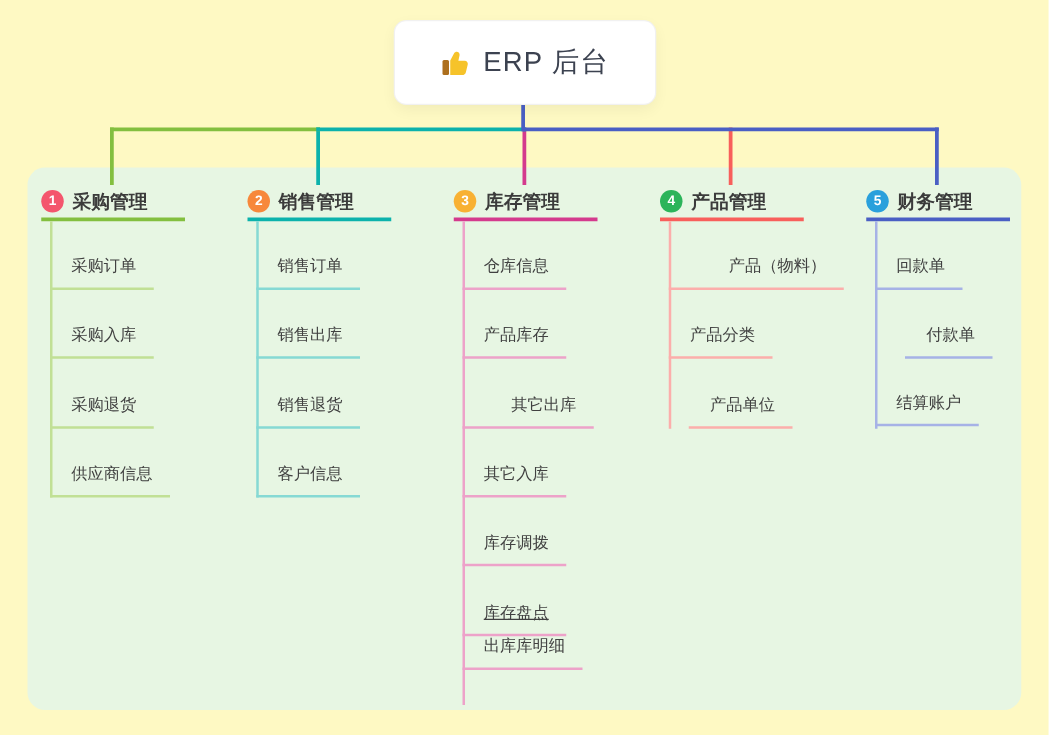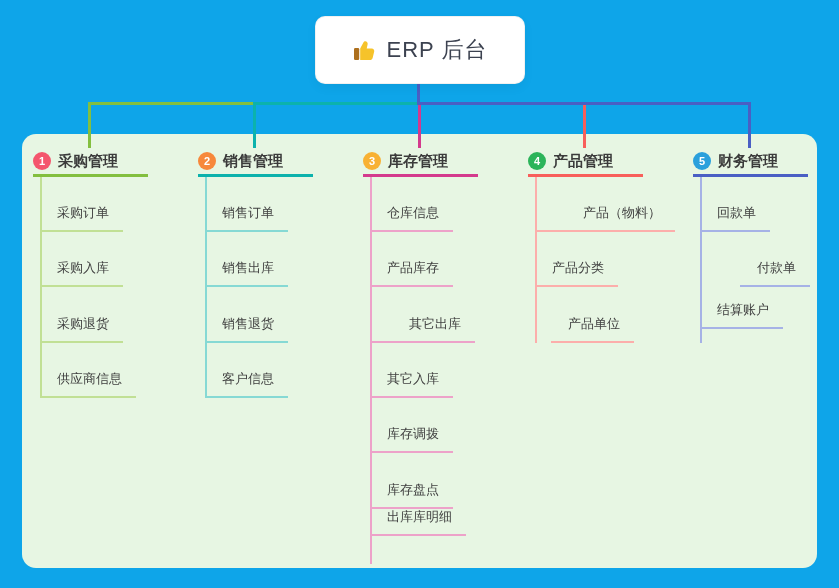--- a/index.html
+++ b/index.html
@@ -1,17 +1,17 @@
 <!DOCTYPE html>
 <html><head>
 <meta charset="utf-8">
 <style>
   html,body{margin:0;padding:0;background:#fff;}
   .stage{
-    position:relative;width:839px;height:588px;background:#0ea5e9;overflow:hidden;
+    position:relative;width:839px;height:588px;background:#fef9c3;overflow:hidden;
     font-family:"Liberation Sans","DejaVu Sans",sans-serif;
   }
   .panel{
     position:absolute;left:22px;top:134px;width:795px;height:434px;
     border-radius:14px;
   }
   .root-card{
     position:absolute;left:316px;top:17px;width:208px;height:66px;
     background:#ffffff;border-radius:9px;
     box-shadow:0 0 0 1px #f1f1f1,0 4px 12px rgba(0,0,0,.06);
@@ -90,34 +90,34 @@
         <div class="badge" style="background: rgb(248, 177, 51);">3</div>
         <div class="branch-label">库存管理</div>
       </div>
       <div class="line" style="left: 363px; top: 174px; width: 115px; height: 3px; background: rgb(212, 58, 141);"></div>
       <div class="line" style="left: 370px; top: 177px; width: 2px; height: 386.8px; background: rgb(237, 162, 201);"></div>
       <div class="child" style="left: 370px; top: 205px; border-bottom: 2px solid rgb(237, 162, 201);">仓库信息</div>
       <div class="child" style="left: 370px; top: 260.3px; border-bottom: 2px solid rgb(237, 162, 201);">产品库存</div>
       <div class="child" style="left: 370px; top: 315.6px; border-bottom: 2px solid rgb(237, 162, 201); padding-left: 39px;">其它出库</div>
       <div class="child" style="left: 370px; top: 370.9px; border-bottom: 2px solid rgb(237, 162, 201);">其它入库</div>
       <div class="child" style="left: 370px; top: 426.2px; border-bottom: 2px solid rgb(237, 162, 201);">库存调拨</div>
-      <div class="child" style="left: 370px; top: 481.5px; border-bottom: 2px solid rgb(237, 162, 201);">库存盘点</div>
+      <div class="child" style="left: 370px; top: 481.5px; border-bottom: 2px solid rgb(237, 162, 201); text-decoration: underline;">库存盘点</div>
       <div class="child" style="left: 370px; top: 509px; border-bottom: 2px solid rgb(237, 162, 201);">出库库明细</div>
       <div class="branch-header" style="left: 528px; top: 149px;">
         <div class="badge" style="background: rgb(44, 180, 90);">4</div>
         <div class="branch-label">产品管理</div>
       </div>
       <div class="line" style="left: 528px; top: 174px; width: 115px; height: 3px; background: rgb(248, 95, 91);"></div>
       <div class="line" style="left: 535px; top: 177px; width: 2px; height: 165.6px; background: rgb(252, 174, 171);"></div>
       <div class="child" style="left: 535px; top: 205px; border-bottom: 2px solid rgb(252, 174, 171); padding-left: 48px;">产品（物料）</div>
       <div class="child" style="left: 535px; top: 260.3px; border-bottom: 2px solid rgb(252, 174, 171);">产品分类</div>
       <div class="child" style="left: 535px; top: 315.6px; border-bottom: 2px solid rgb(252, 174, 171); margin-left: 16px;">产品单位</div>
       <div class="branch-header" style="left: 693px; top: 149px;">
         <div class="badge" style="background: rgb(42, 160, 220);">5</div>
         <div class="branch-label">财务管理</div>
       </div>
       <div class="line" style="left: 693px; top: 174px; width: 115px; height: 3px; background: rgb(74, 95, 196);"></div>
       <div class="line" style="left: 700px; top: 177px; width: 2px; height: 165.6px; background: rgb(166, 178, 230);"></div>
       <div class="child" style="left: 700px; top: 205px; border-bottom: 2px solid rgb(166, 178, 230);">回款单</div>
-      <div class="child" style="left: 740px; top: 260.3px; border-bottom: 2px solid rgb(166, 178, 230); font-family: Liberation Serif, serif;">付款单</div>
-      <div class="child" style="left: 700px; top: 302px; border-bottom: 2px solid rgb(166, 178, 230);">结算账户</div>
+      <div class="child" style="left: 724px; top: 260.3px; border-bottom: 2px solid rgb(166, 178, 230); font-family: Liberation Serif, serif;">付款单</div>
+      <div class="child" style="left: 700px; top: 314px; border-bottom: 2px solid rgb(166, 178, 230);">结算账户</div>
     </div>
 </div>
 
 </body></html>

